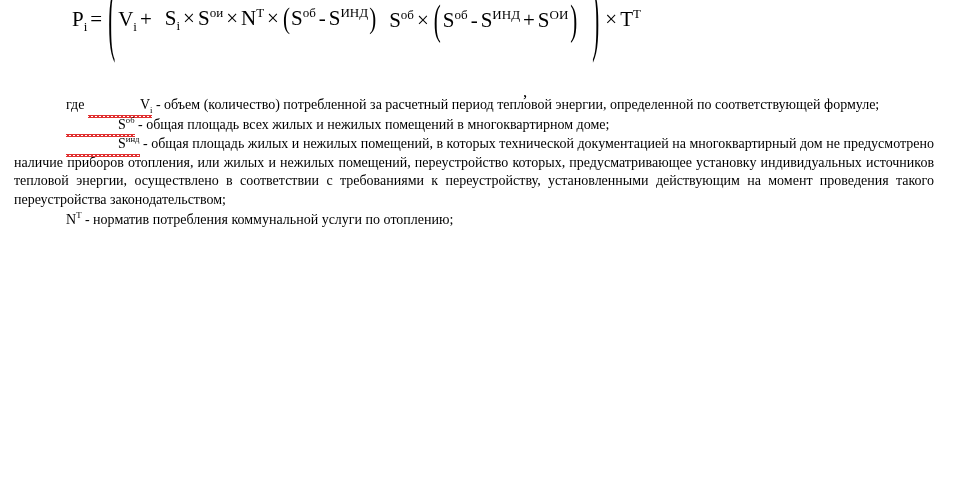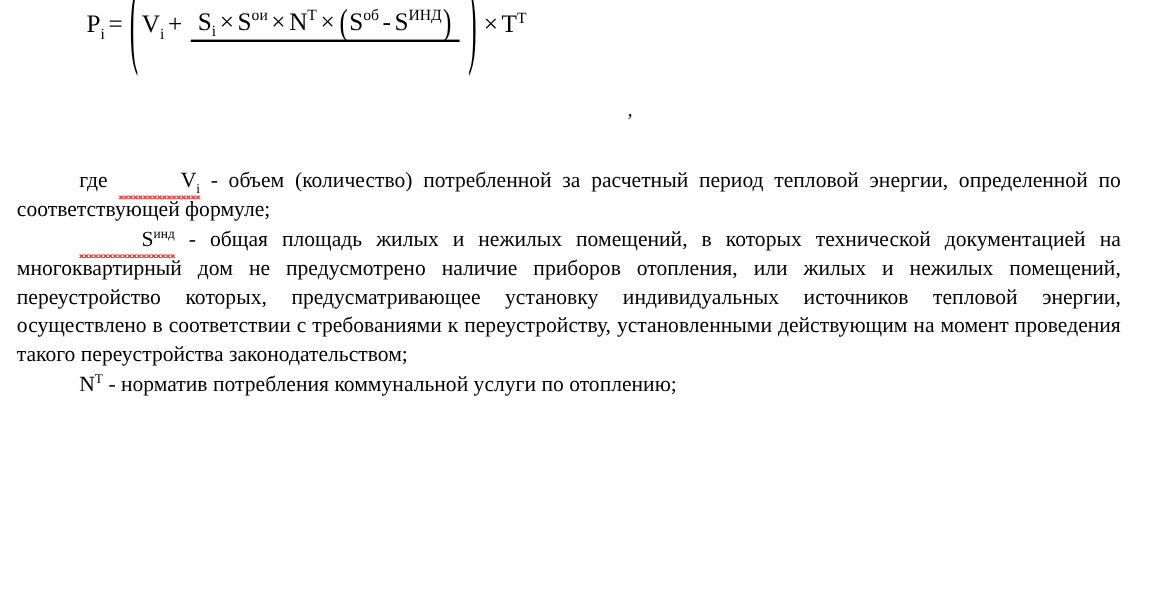--- a/index.html
+++ b/index.html
@@ -56,21 +56,21 @@
     transform: scaleY(2.0);
     margin: 0 2px;
   }
   .paren-sm {
     display: inline-block;
     transform: scaleY(1.45);
     margin: 0 1px;
   }
   .frac {
     display: inline-flex;
-    flex-direction: column;
+    flex-direction: row;
     align-items: center;
     vertical-align: middle;
     margin: 0 4px;
   }
   .frac .num {
     padding: 0 6px 2px 6px;
   }
   .frac .bar {
     width: 100%;
     height: 1.5px;
@@ -83,23 +83,22 @@
   .comma-after {
     position: absolute;
     left: 523px;
     top: 82px;
     font-size: 17px;
   }
 
   
   .body-text {
     padding: 0 14px 0 14px;
-    font-size: 18px;
+    font-size: 14px;
     line-height: 1.33;
-    margin-top: 43px;
   }
   p.para {
     margin: 0 0 1px 0;
     text-align: justify;
     text-indent: 52px;
   }
   .term {
     white-space: nowrap;
   }
   
@@ -132,37 +131,43 @@
       <span class="op">=</span>
       <span class="paren">(</span>
       <span class="var"><span>V</span><sub>i</sub></span>
       <span class="op">+</span>
 
       <span class="frac">
         <span class="num">
           <span>S</span><sub>i</sub><span class="op">×</span><span>S</span><sup>ои</sup><span class="op">×</span><span>N</span><sup>Т</sup><span class="op">×</span><span class="paren-sm">(</span><span>S</span><sup>об</sup><span class="op">-</span><span>S</span><sup>ИНД</sup><span class="paren-sm">)</span>
         </span>
         <span class="bar"></span>
+        <span class="den">
+          <span>S</span><sup>об</sup><span class="op">×</span><span class="paren-med">(</span><span>S</span><sup>об</sup><span class="op">-</span><span>S</span><sup>ИНД</sup><span class="op">+</span><span>S</span><sup>ОИ</sup><span class="paren-med">)</span>
+        </span>
       </span>
 
       <span class="paren">)</span>
       <span class="op">×</span>
       <span class="var"><span>Т</span><sup>Т</sup></span>
     </div>
     <span class="comma-after">,</span>
   </div>
 
   <div class="body-text">
 
     <p class="para">
       <span>где </span><span class="term squiggle"><span>V</span><sub>i</sub></span><span> - объем (количество) потребленной за расчетный период тепловой энергии, определенной по соответствующей формуле;</span>
     </p>
 
 
 
+    <p class="para">
+      <span class="term squiggle"><span>S</span><sup>об</sup></span><span> - общая площадь всех жилых и нежилых помещений в многоквартирном доме;</span>
+    </p>
 
     <p class="para">
       <span class="term squiggle"><span>S</span><sup>инд</sup></span><span> - общая площадь жилых и нежилых помещений, в которых технической документацией на многоквартирный дом не предусмотрено наличие приборов отопления, или жилых и нежилых помещений, переустройство которых, предусматривающее установку индивидуальных источников тепловой энергии, осуществлено в соответствии с требованиями к переустройству, установленными действующим на момент проведения такого переустройства законодательством;</span>
     </p>
 
     <p class="para">
       <span class="term"><span>N</span><sup>Т</sup></span><span> - норматив потребления коммунальной услуги по отоплению;</span>
     </p>
 
 

